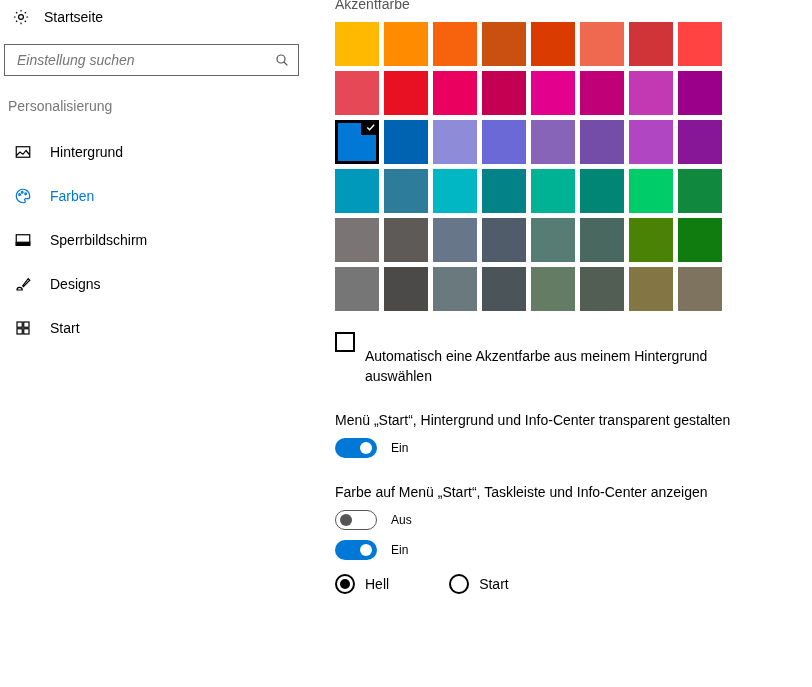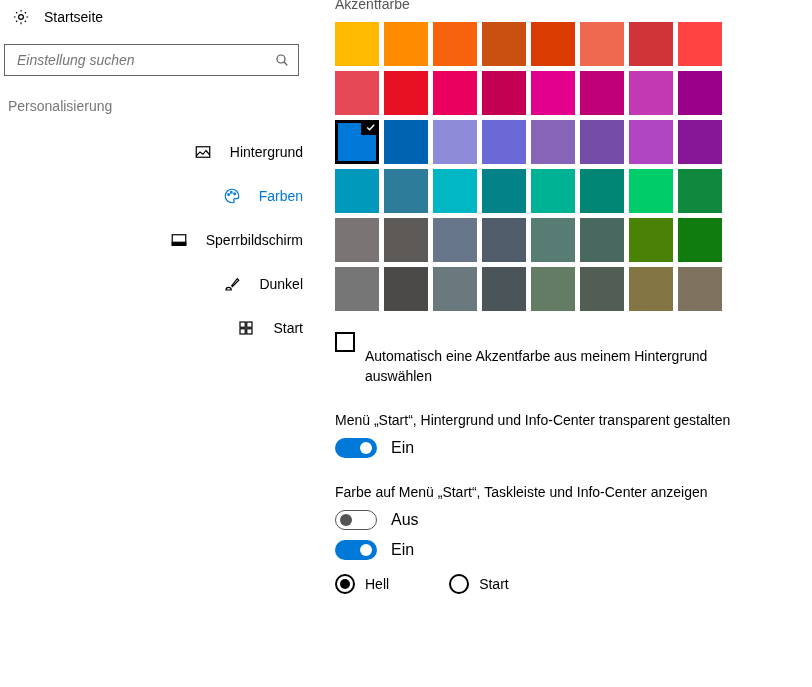--- a/index.html
+++ b/index.html
@@ -37,21 +37,20 @@
   .search-icon { width: 16px; height: 16px; }
   .section-label {
     color: #777; margin: 22px 0 16px 4px; font-size: 14px;
   }
   .nav-item {
     display: flex; align-items: center;
     height: 44px;
     padding-left: 10px;
     font-size: 14px;
     cursor: default;
-    justify-content: flex-end;
   }
   .nav-item .ico { width: 18px; height: 18px; margin-right: 18px; display:flex;align-items:center;justify-content:center; }
   .nav-item.active { color: #0078d7; }
 
   
   .main {
     flex: 1;
     padding: 0 12px 0 32px;
     overflow: hidden;
   }
@@ -101,21 +100,21 @@
     border: 1px solid transparent;
   }
   .toggle .knob {
     position: absolute; top: 3px;
     width: 12px; height: 12px; border-radius: 50%;
   }
   .toggle.on  { background:#0078d7; }
   .toggle.on  .knob { right:4px; background:#fff; }
   .toggle.off { background:#fff; border:1px solid #555; }
   .toggle.off .knob { left:4px; background:#555; }
-  .toggle-state { font-size:16px; }
+  .toggle-state { font-size:12px; }
 
   .radio-row { display:flex; align-items:center; margin-top:14px; }
   .radio {
     width:20px; height:20px; border-radius:50%;
     border:2px solid #000; margin-right:10px;
     display:flex; align-items:center; justify-content:center;
   }
   .radio.selected .dot {
     width:10px; height:10px; border-radius:50%; background:#000;
   }
@@ -184,21 +183,21 @@
       <span>Sperrbildschirm</span>
     </div>
 
     <div class="nav-item">
       <span class="ico">
         <svg viewBox="0 0 24 24" fill="none" stroke="#000" stroke-width="1.6">
           <path d="M4 20c0-2 1.5-3.5 3.5-3.5S11 18 11 20H4Z"></path>
             <path d="m11 15 8-10 2 2-9 9"></path>
         </svg>
       </span>
-      <span>Dunkel</span>
+      <span>Designs</span>
     </div>
 
     <div class="nav-item">
       <span class="ico">
         <svg viewBox="0 0 24 24" fill="none" stroke="#000" stroke-width="1.6">
           <rect x="4" y="4" width="7" height="7"></rect>
             <rect x="13" y="4" width="7" height="7"></rect>
           <rect x="4" y="13" width="7" height="7"></rect>
             <rect x="13" y="13" width="7" height="7"></rect>
         </svg>

